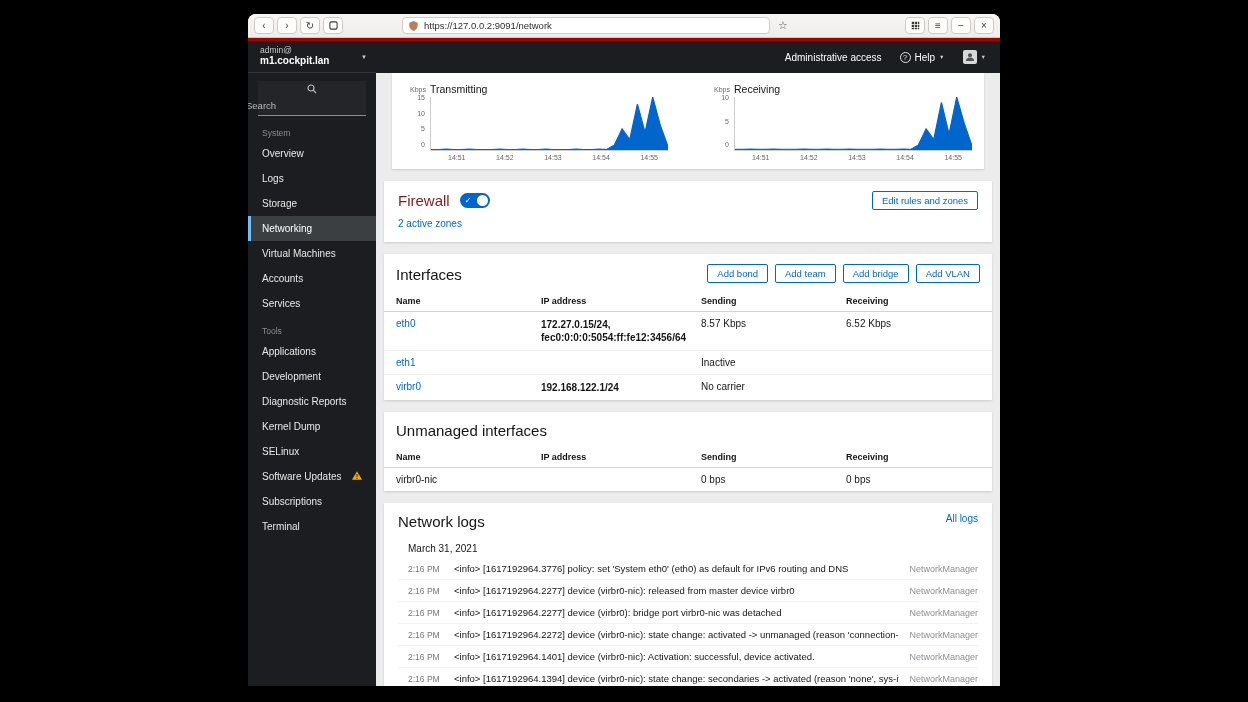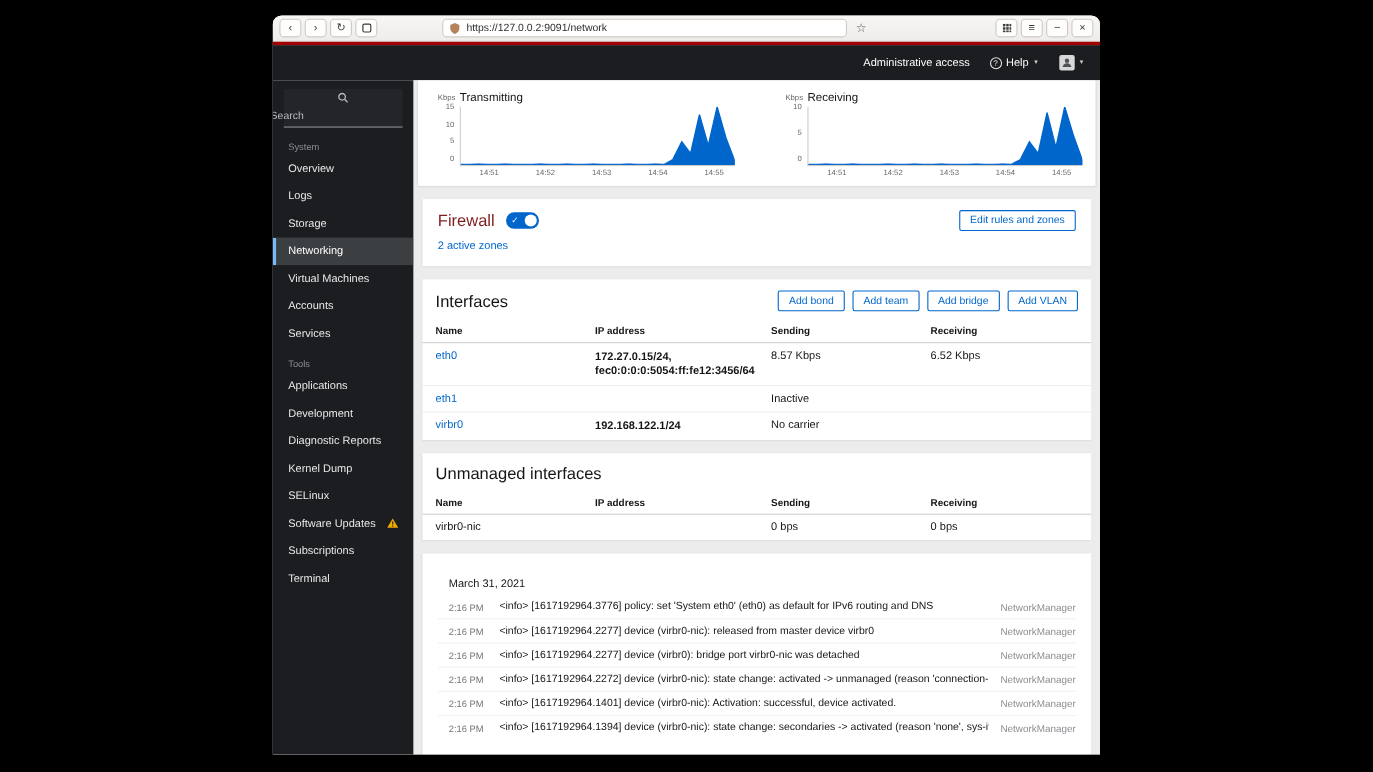--- a/index.html
+++ b/index.html
@@ -59,21 +59,21 @@
     color:#f0f0f0; font-size:9.5px; font-family:"Liberation Sans", sans-serif; }
   .search-input::placeholder { color:#b8bbbe; }
   .nav-label { padding:10px 14px 3px; font-size:8.5px; color:#8a8d90; }
   .nav-item { padding:7px 14px; font-size:10px; color:#e8e8e8; display:flex; align-items:flex-start; cursor:default; }
   .nav-item.active { background:#3c3f42; box-shadow:inset 3px 0 0 #73bcf7; color:#fff; }
   .nav-item .nspace { flex:1; }
   
   .main { flex:1; background:#ececec; min-width:0; display:flex; flex-direction:column; overflow:hidden; }
   .card { background:#fff; box-shadow:0 1px 2px rgba(3,3,3,.14); }
   
-  .charts-card { flex:0 0 96px; height:96px; margin:0 4px 12px; padding:8px 12px 5px; display:flex; gap:40px; }
+  .charts-card { flex:0 0 96px; height:96px; margin:0 16px 12px; padding:8px 12px 5px; display:flex; gap:40px; }
   .chart { width:278px; display:grid; grid-template-columns:26px 1fr; grid-template-rows:16px 1fr 13px;
     grid-template-areas:"unit title" "yax plot" "blank xax"; }
   .chart-unit { grid-area:unit; font-size:7px; color:#666; align-self:center; justify-self:end; padding-right:4px; }
   .chart-title { grid-area:title; font-size:10.5px; color:#151515; align-self:center; }
   .yticks { grid-area:yax; display:flex; flex-direction:column; justify-content:space-between;
     align-items:flex-end; padding-right:5px; font-size:7px; color:#666; line-height:7px;
     transform:translateY(-3px); }
   .plot { grid-area:plot; position:relative; border-left:1px solid #ccc; border-bottom:1px solid #ccc; }
   .plot svg { position:absolute; left:0; top:0; width:100%; height:100%; display:block; }
   .xticks { grid-area:xax; display:flex; justify-content:space-between; padding:3px 10px 0 18px;
@@ -151,20 +151,25 @@
     <div class="cbtn">≡</div>
     <div class="cbtn">−</div>
     <div class="cbtn">×</div>
   </div>
 
   <div class="redline"></div>
 
   <div class="app">
 
     <div class="masthead">
+      <div class="host-block">
+        <div class="host-user">admin@</div>
+        <div class="host-name">m1.cockpit.lan</div>
+        <span class="host-caret">▼</span>
+      </div>
       <div class="mast-right">
         <span class="admin-access">Administrative access</span>
         <span class="mgroup">
           <span class="help-icon">?</span>
           <span>Help</span>
           <span class="caret">▼</span>
         </span>
         <span class="mgroup">
           <span class="avatar">
             <svg width="10" height="10" viewBox="0 0 10 10">
@@ -353,20 +358,25 @@
           </div>
           <div class="tbl-row">
             <span>virbr0-nic</span>
             <span class="cell-ip"></span>
             <span>0 bps</span>
             <span>0 bps</span>
           </div>
         </div>
 
         <div class="card logs-card">
+          <div class="logs-head">
+            <span class="card-title">Network logs</span>
+            <span class="hspace"></span>
+            <span class="all-logs">All logs</span>
+          </div>
           <div class="log-date">March 31, 2021</div>
           <div class="log-rows">
             <div class="log-row">
               <span class="log-time">2:16 PM</span>
               <span class="log-msg">&lt;info&gt; [1617192964.3776] policy: set 'System eth0' (eth0) as default for IPv6 routing and DNS</span>
               <span class="log-src">NetworkManager</span>
             </div>
             <div class="log-row">
               <span class="log-time">2:16 PM</span>
               <span class="log-msg">&lt;info&gt; [1617192964.2277] device (virbr0-nic): released from master device virbr0</span>

